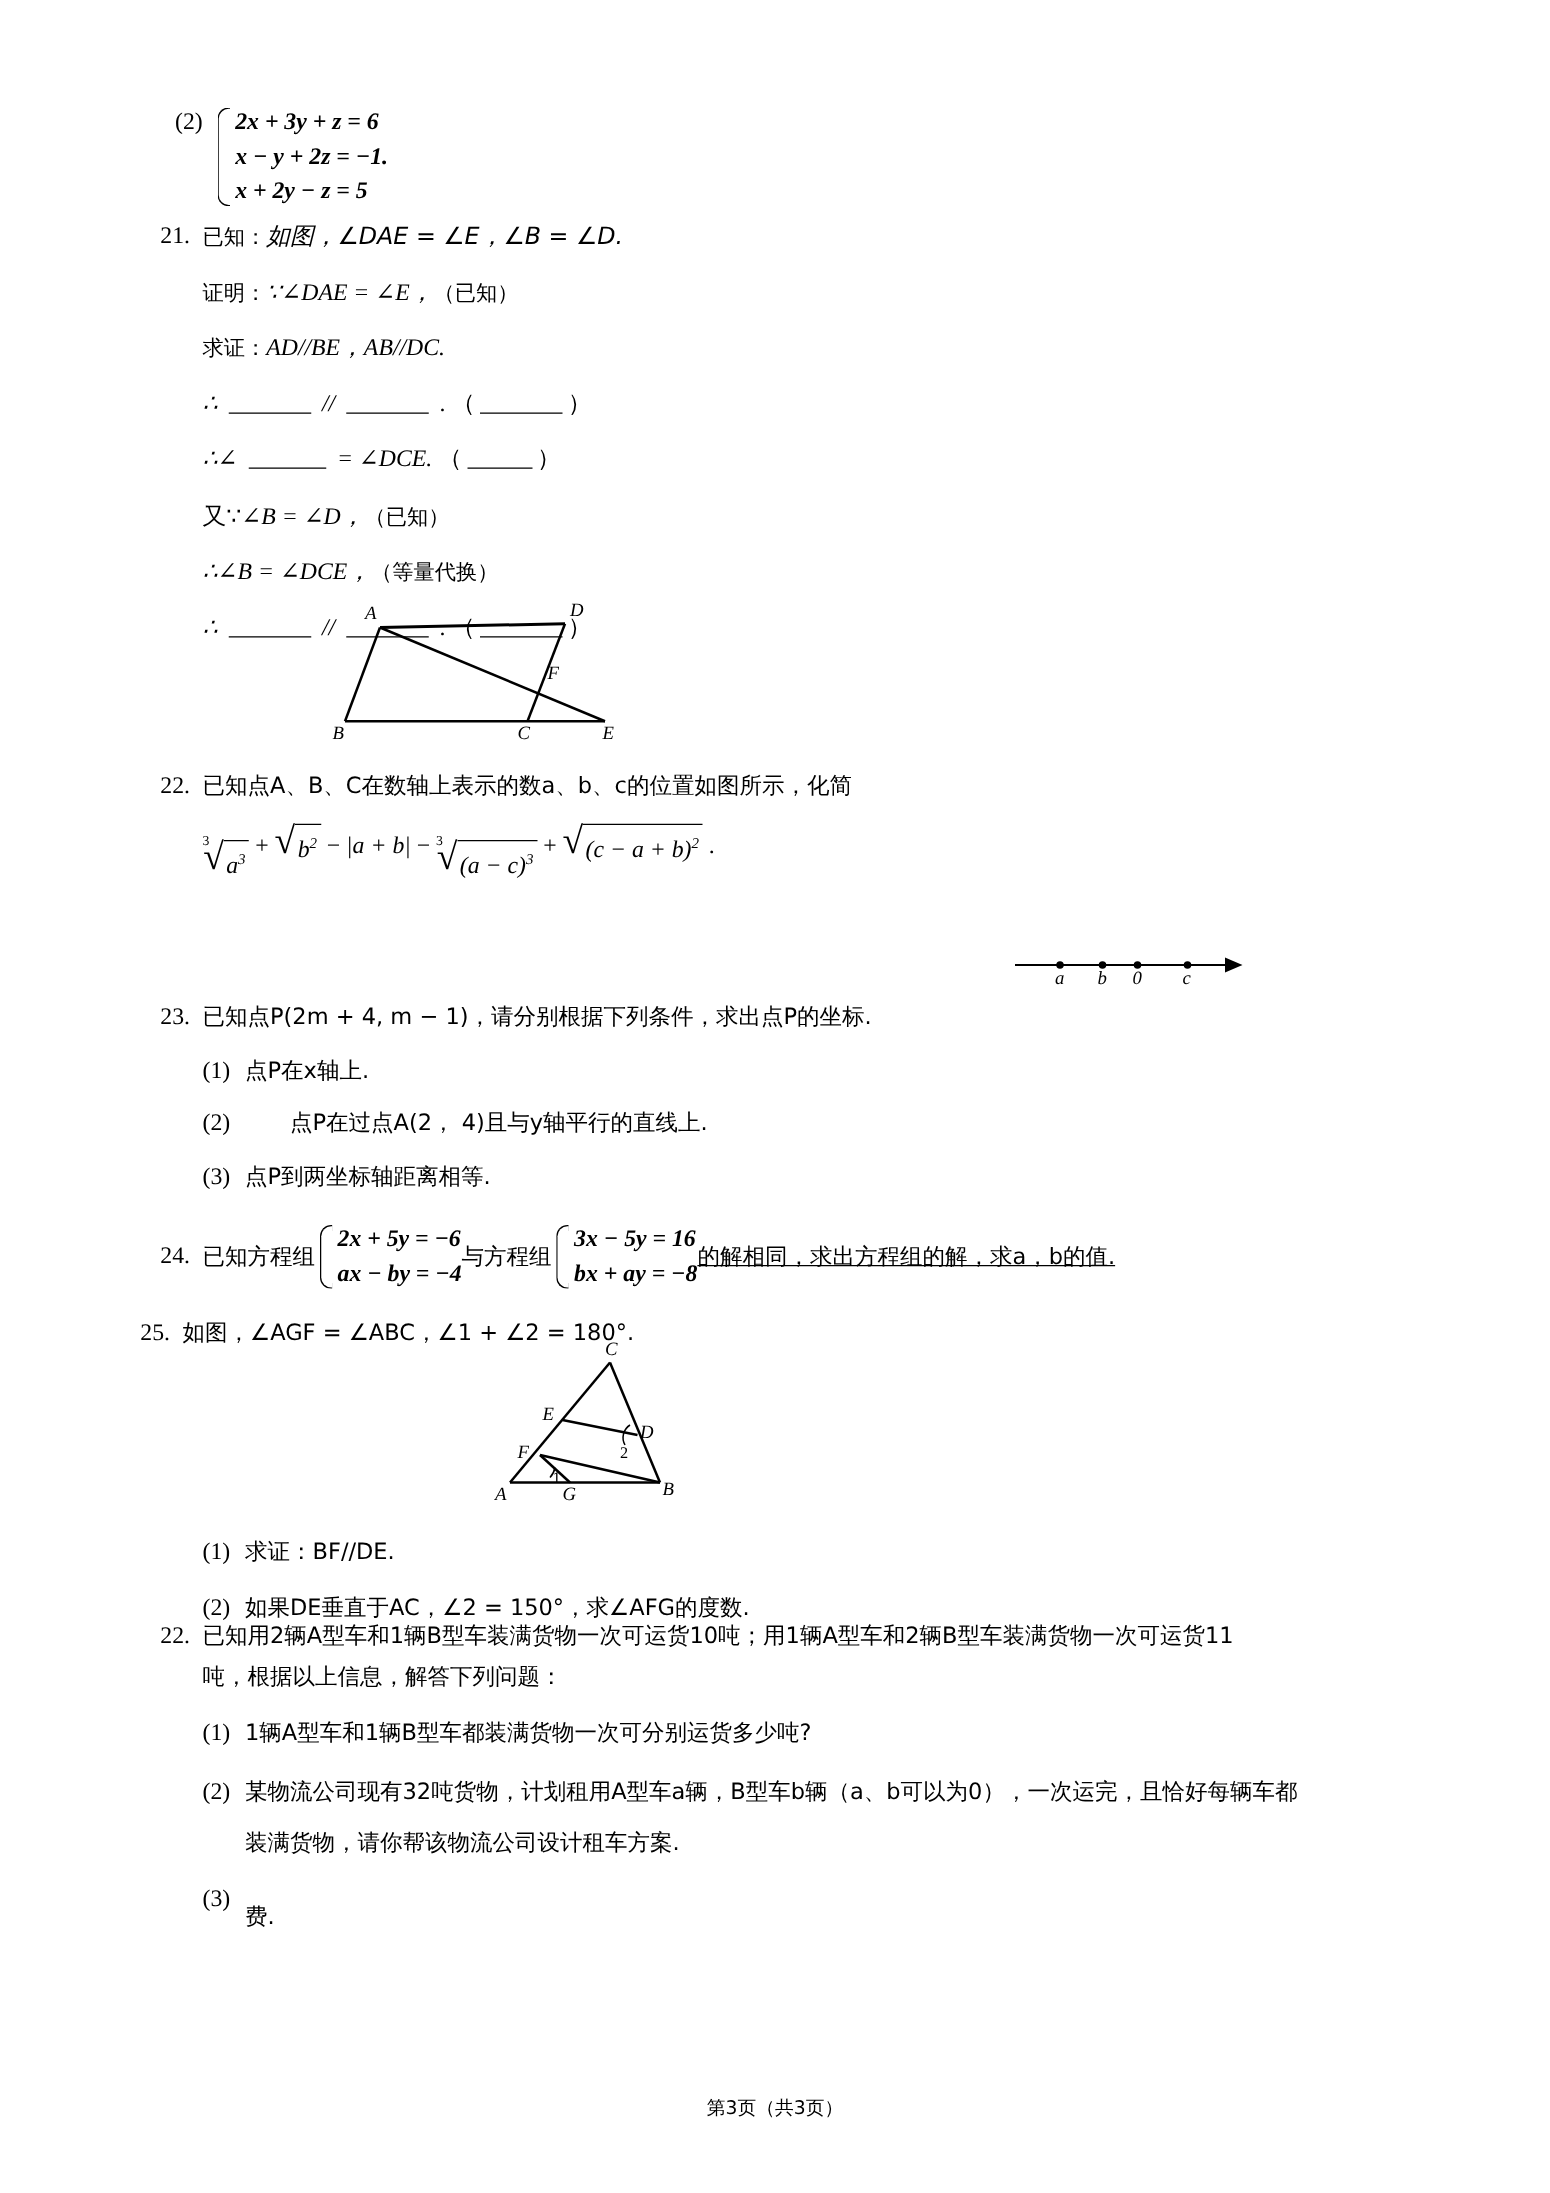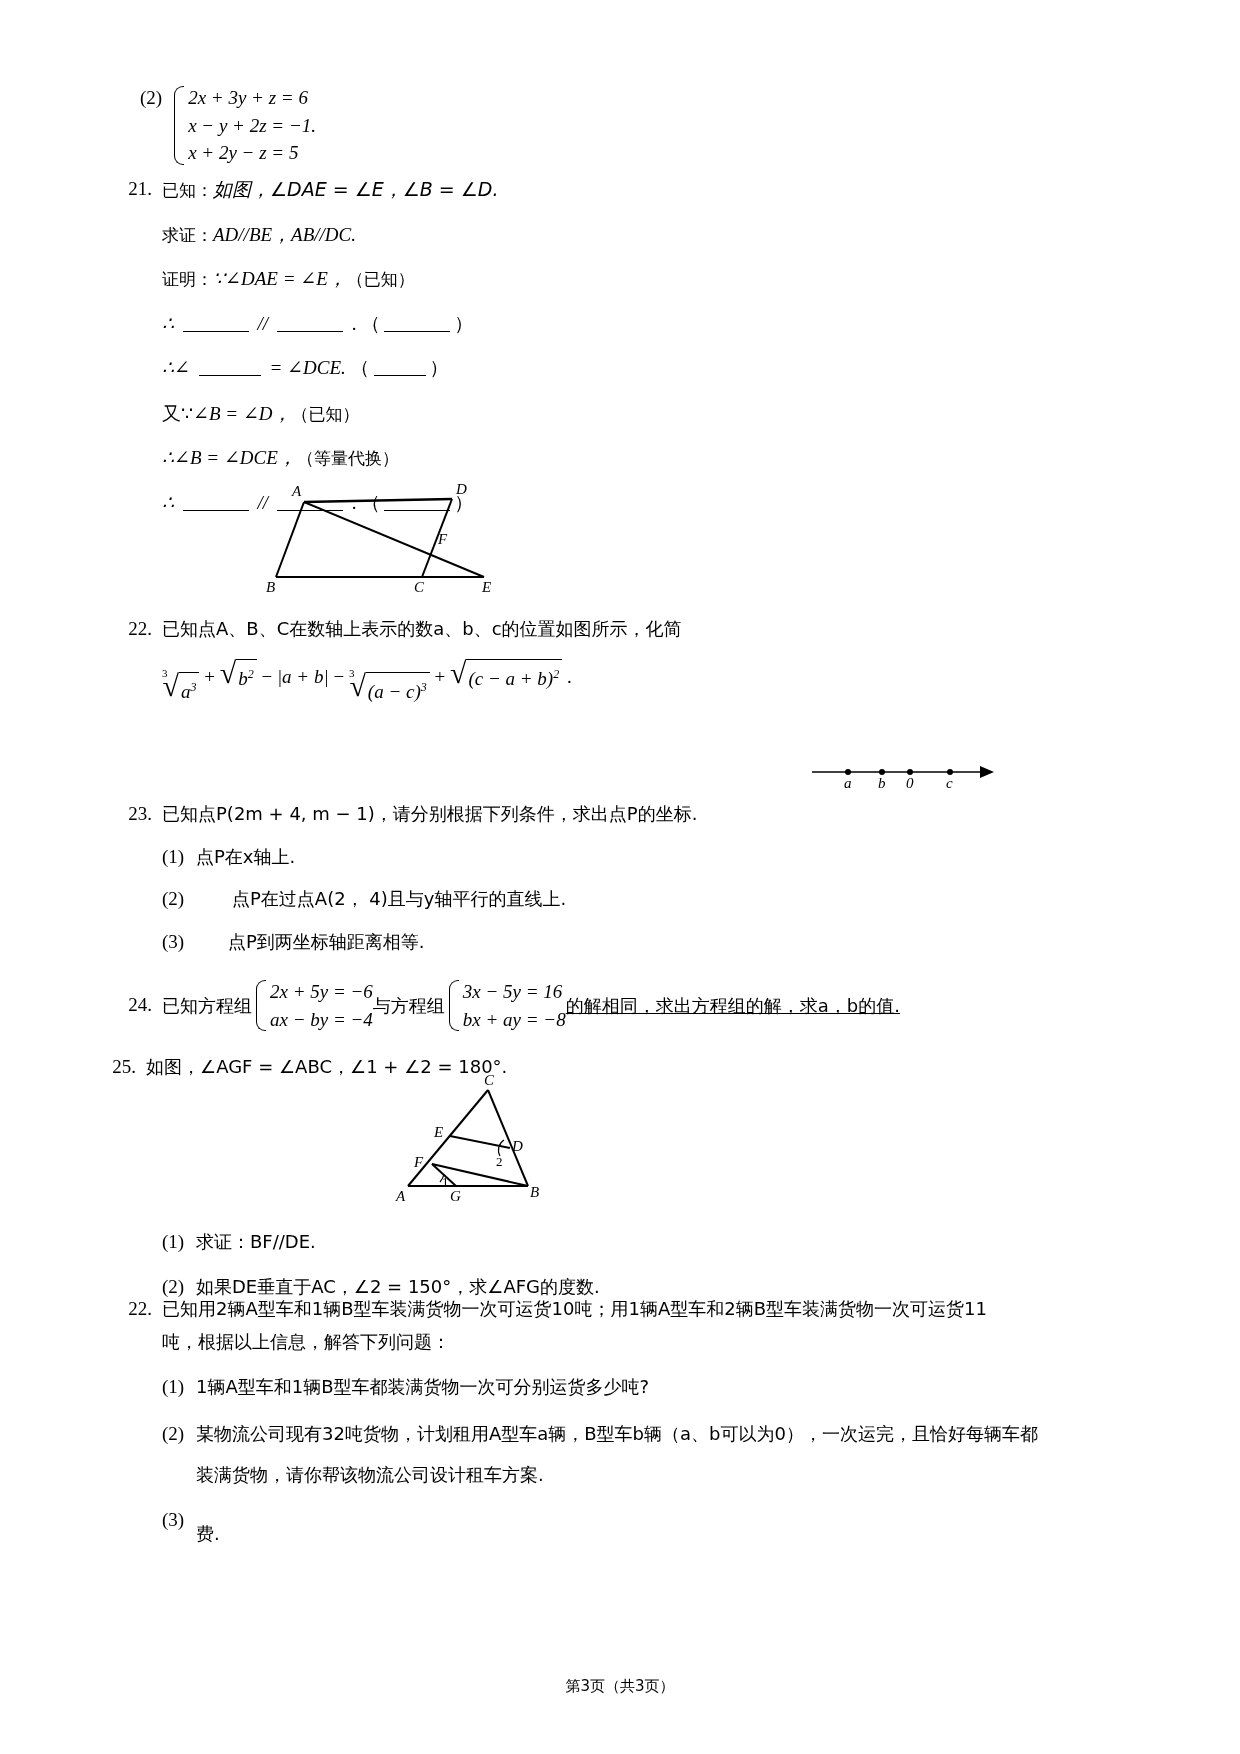--- a/index.html
+++ b/index.html
@@ -85,21 +85,21 @@
     border-bottom-left-radius: 9px;
   }
   .eqs {
     display: flex;
     flex-direction: column;
     justify-content: center;
     padding-left: 6px;
     font-size: 19px;
     line-height: 1.45;
   }
-  .eqs > div { white-space: nowrap; }
+  .eqs > div { white-space: nowrap; font-weight: bold; }
 
   
   .rad {
     display: inline-flex;
     align-items: flex-start;
     position: relative;
     white-space: nowrap;
   }
   .rad .idx {
     font-size: 11px;
@@ -158,28 +158,28 @@
     <div class="row" style="margin-bottom:16px;">
       <div class="qnum">21.</div>
       <div class="qbody">
         <span class="cn">已知：</span><span class="cn ital" style="font-size:19px;">如图，∠DAE = ∠E，∠B = ∠D.</span>
       </div>
     </div>
 
     <div class="row" style="margin-bottom:16px;">
       <div class="qnum"></div>
       <div class="qbody">
+        <span class="cn">证明：</span><span class="ital" style="font-size:19px;">∵∠DAE = ∠E，</span><span class="cn">（已知）</span>
+      </div>
+    </div>
+
+    <div class="row" style="margin-bottom:16px;">
+      <div class="qnum"></div>
+      <div class="qbody">
         <span class="cn">求证：</span><span class="ital" style="font-size:19px;">AD//BE，AB//DC.</span>
-      </div>
-    </div>
-
-    <div class="row" style="margin-bottom:16px;">
-      <div class="qnum"></div>
-      <div class="qbody">
-        <span class="cn">证明：</span><span class="ital" style="font-size:19px;">∵∠DAE = ∠E，</span><span class="cn">（已知）</span>
       </div>
     </div>
 
     <div class="row" style="margin-bottom:16px;">
       <div class="qnum"></div>
       <div class="qbody mathline">
         <span class="ital">∴</span>
         <span class="blank med"></span>
         <span class="ital">//</span>
         <span class="blank med"></span>
@@ -315,21 +315,21 @@
     </div>
     <div class="row" style="margin-top:14px;">
       <div class="qnum"></div>
       <div class="qbody">
         <span class="sublabel">(2)</span><span class="cn" style="font-size:18px;margin-left:36px;">点P在过点A(2，  4)且与y轴平行的直线上.</span>
       </div>
     </div>
     <div class="row" style="margin-top:14px;">
       <div class="qnum"></div>
       <div class="qbody">
-        <span class="sublabel">(3)</span><span class="cn" style="font-size:18px;margin-left:32px;">点P到两坐标轴距离相等.</span>
+        <span class="sublabel">(3)</span><span class="cn" style="font-size:18px;">点P到两坐标轴距离相等.</span>
       </div>
     </div>
   </div>
 
   <div style="position:absolute; left:106px; top:978px; width:1050px;">
     <div class="row" style="align-items:center;">
       <div class="qnum">24.</div>
       <div class="qbody" style="display:flex; align-items:center; flex-wrap:nowrap;">
         <span class="cn" style="font-size:18px;">已知方程组</span>
         <span class="system">

